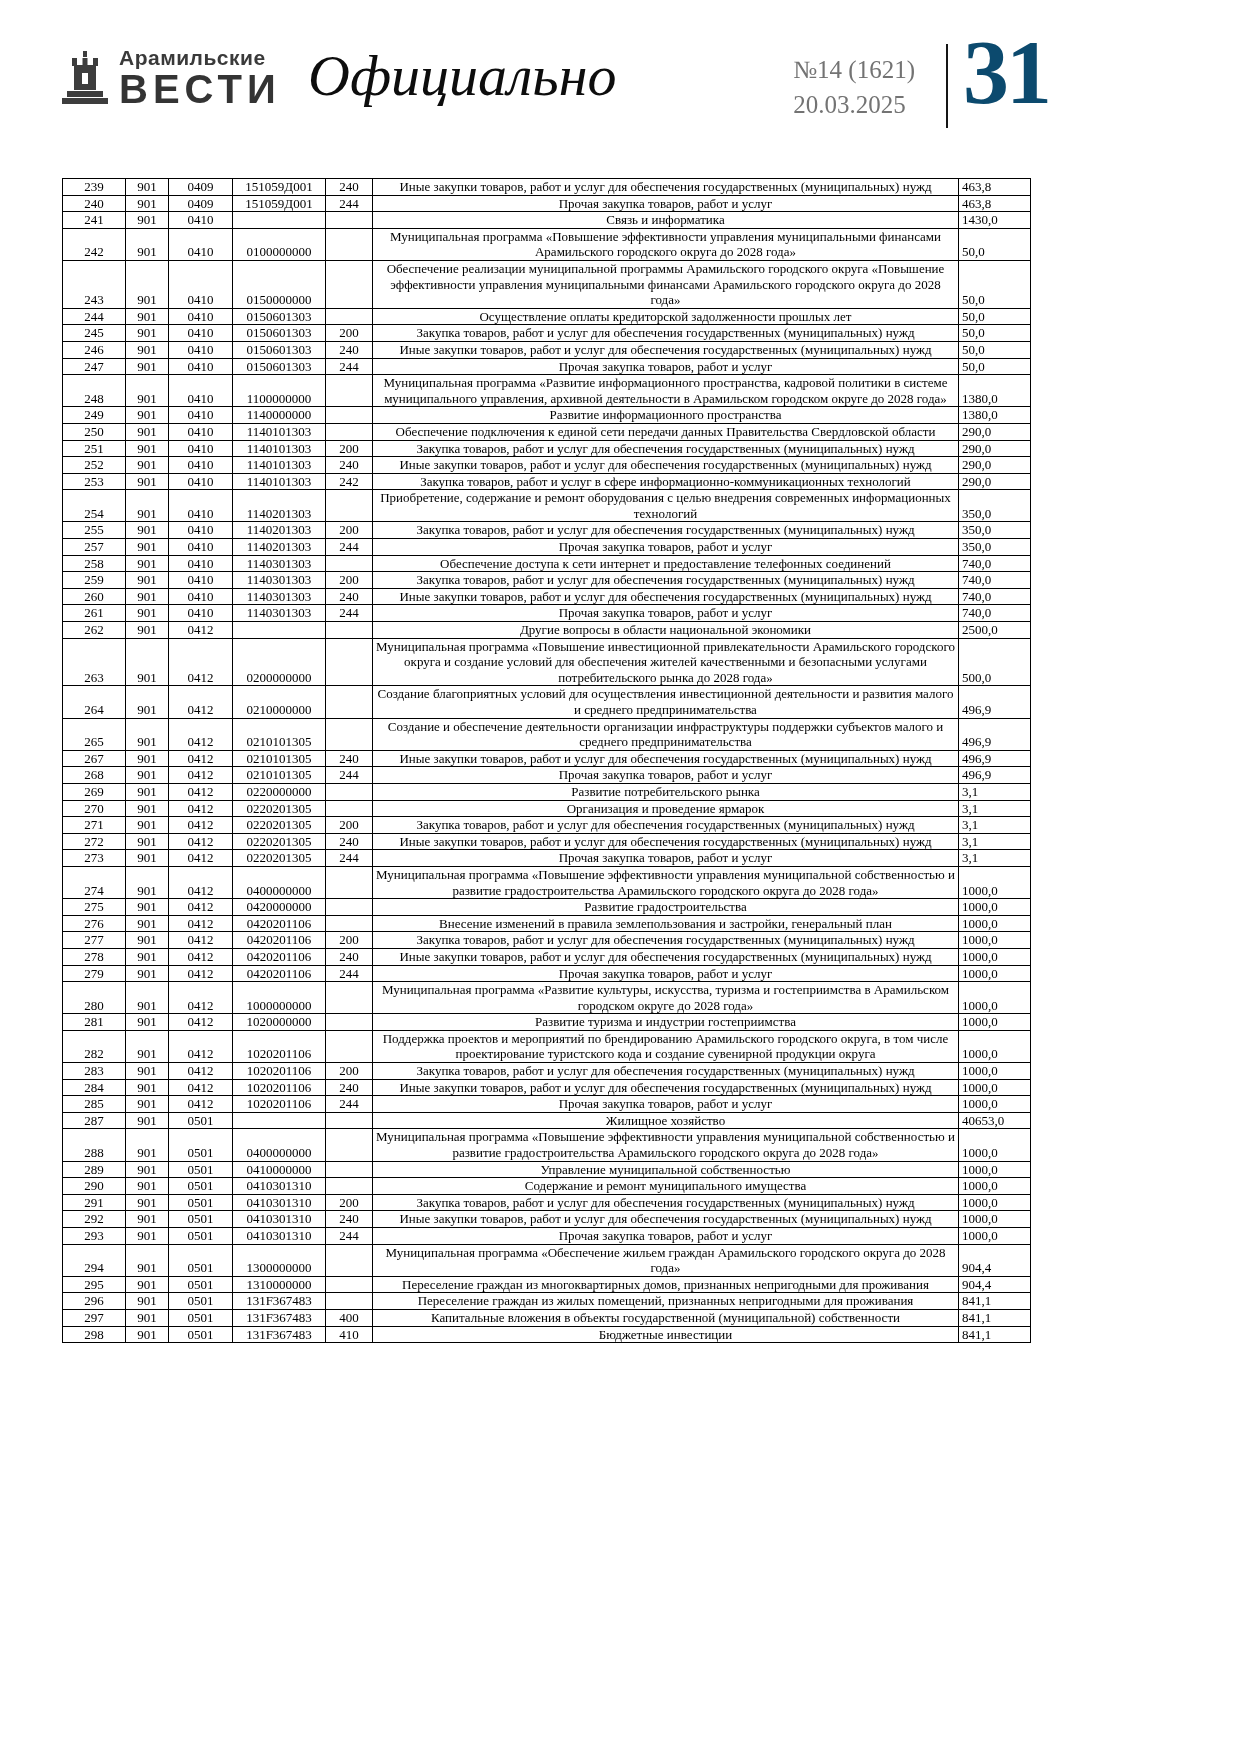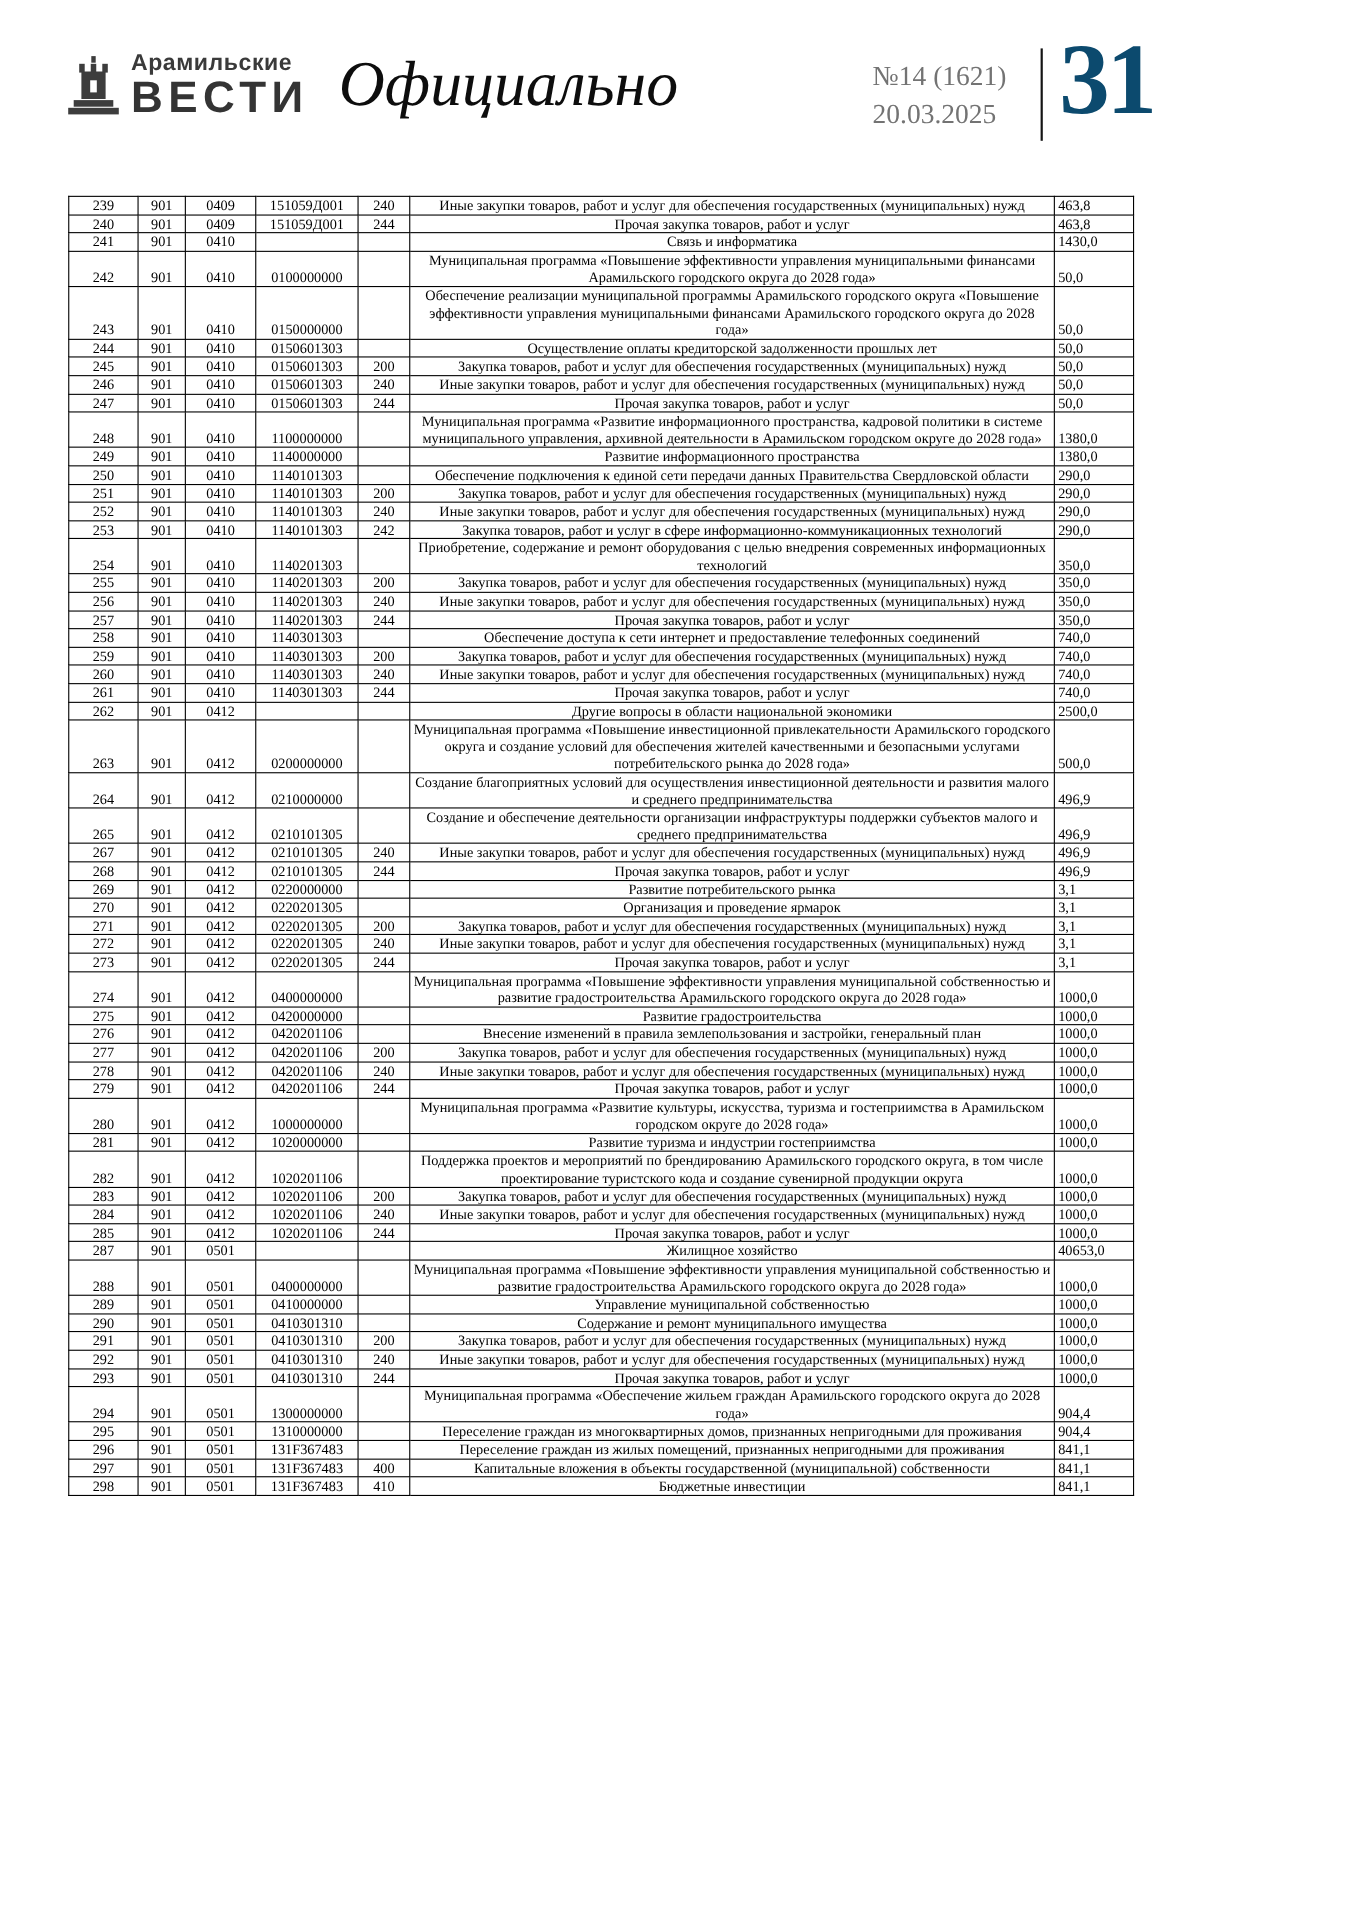--- a/index.html
+++ b/index.html
@@ -268,29 +268,20 @@
           <tr>
             <td class="col0">255</td>
             <td class="col1">901</td>
             <td class="col2">0410</td>
             <td class="col3">1140201303</td>
             <td class="col4">200</td>
             <td class="col5">Закупка товаров, работ и услуг для обеспечения государственных (муниципальных) нужд</td>
             <td class="col6">350,0</td>
           </tr>
           <tr>
-            <td class="col0">256</td>
-            <td class="col1">901</td>
-            <td class="col2">0410</td>
-            <td class="col3">1140201303</td>
-            <td class="col4">240</td>
-            <td class="col5">Иные закупки товаров, работ и услуг для обеспечения государственных (муниципальных) нужд</td>
-            <td class="col6">350,0</td>
-          </tr>
-          <tr>
             <td class="col0">257</td>
             <td class="col1">901</td>
             <td class="col2">0410</td>
             <td class="col3">1140201303</td>
             <td class="col4">244</td>
             <td class="col5">Прочая закупка товаров, работ и услуг</td>
             <td class="col6">350,0</td>
           </tr>
           <tr>
             <td class="col0">258</td>

